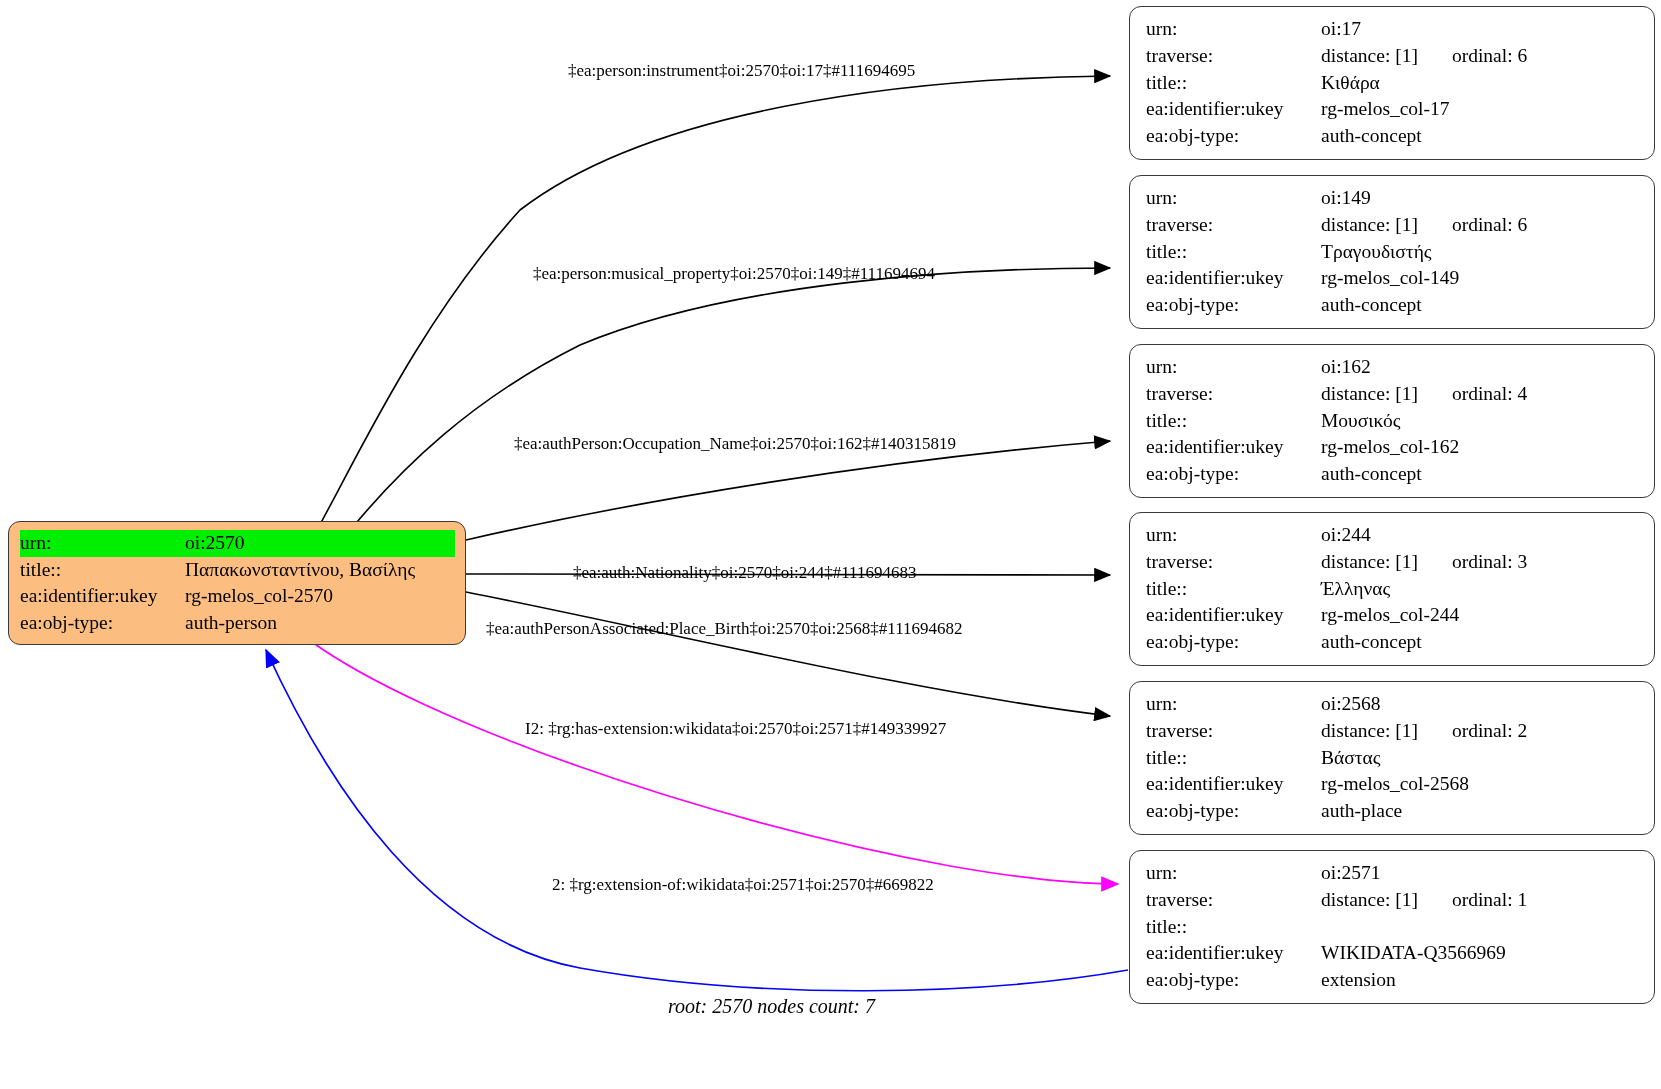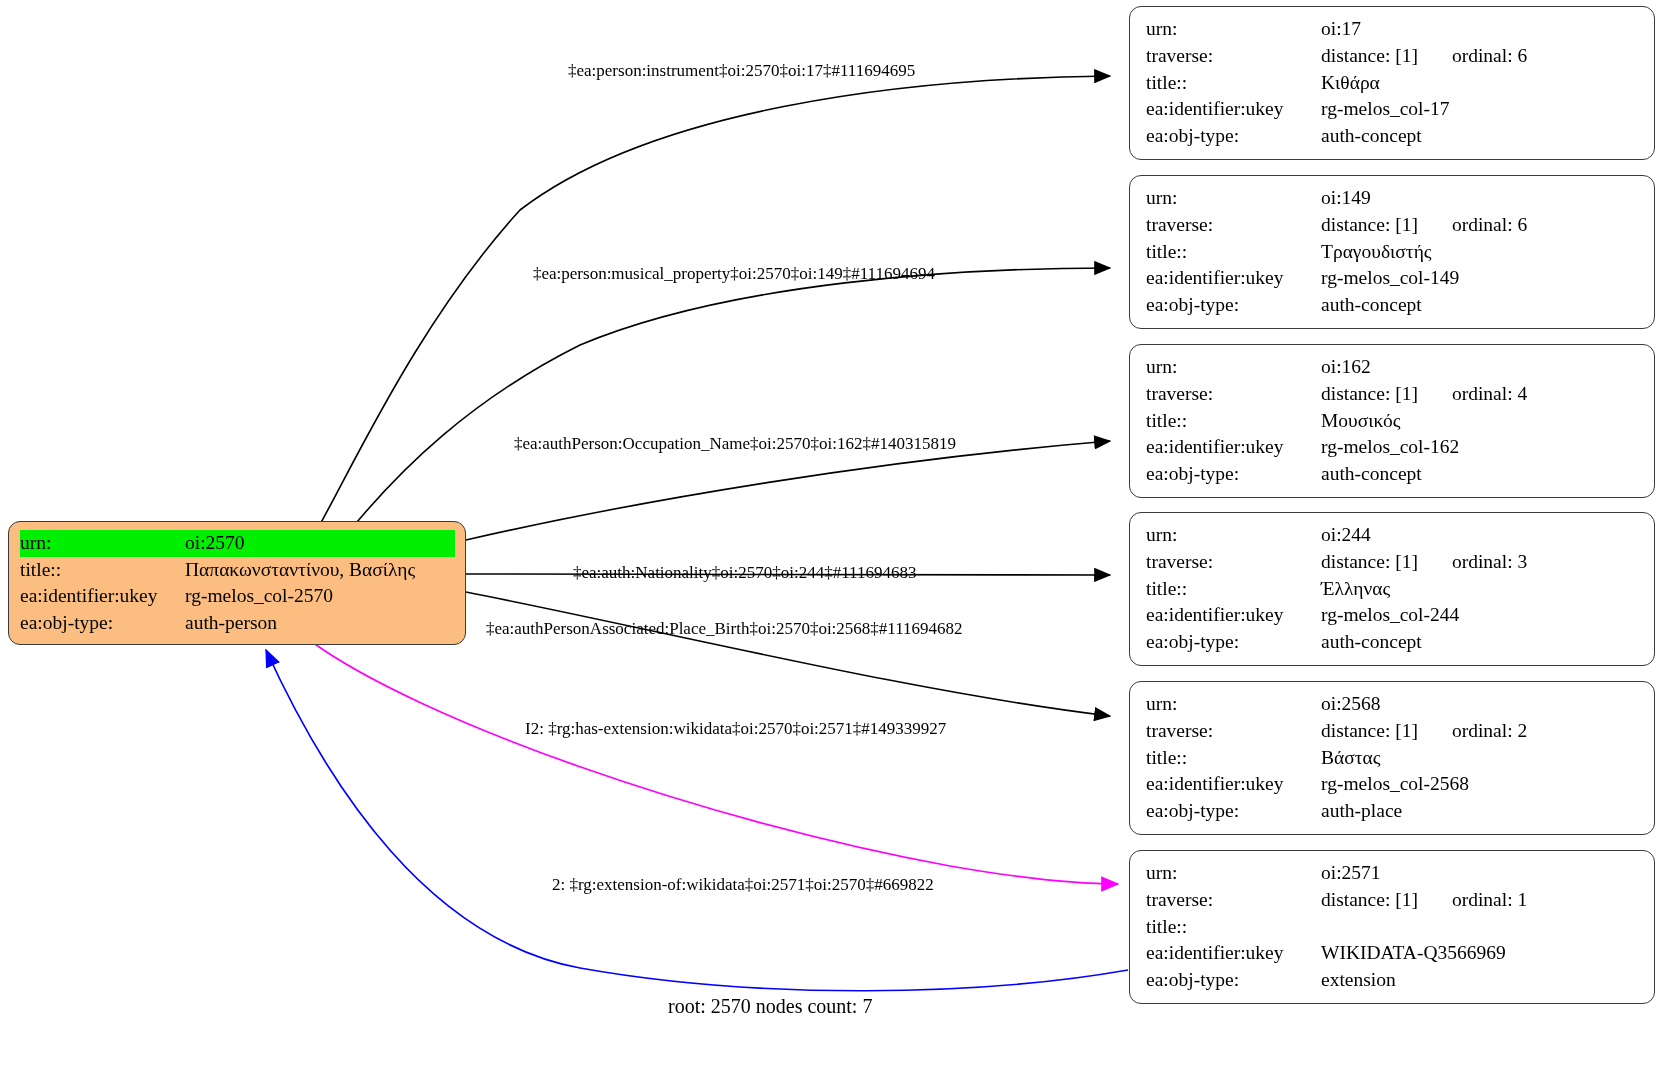--- a/index.html
+++ b/index.html
@@ -54,20 +54,21 @@
     line-height:22px;
     white-space:nowrap;
     color:#000;
     background:transparent;
   }
   .caption{
     position:absolute;
     font-size:20px;
     white-space:nowrap;
     color:#000;
+    font-style:italic;
   }
 </style>
 </head>
 <body>
 
 <div id="stage">
 
   <svg class="edges" viewBox="0 0 1661 1089">
     <defs>
       <marker id="ah-black" viewBox="0 0 12 10" refX="11" refY="5" markerWidth="11" markerHeight="9" orient="auto-start-reverse">

